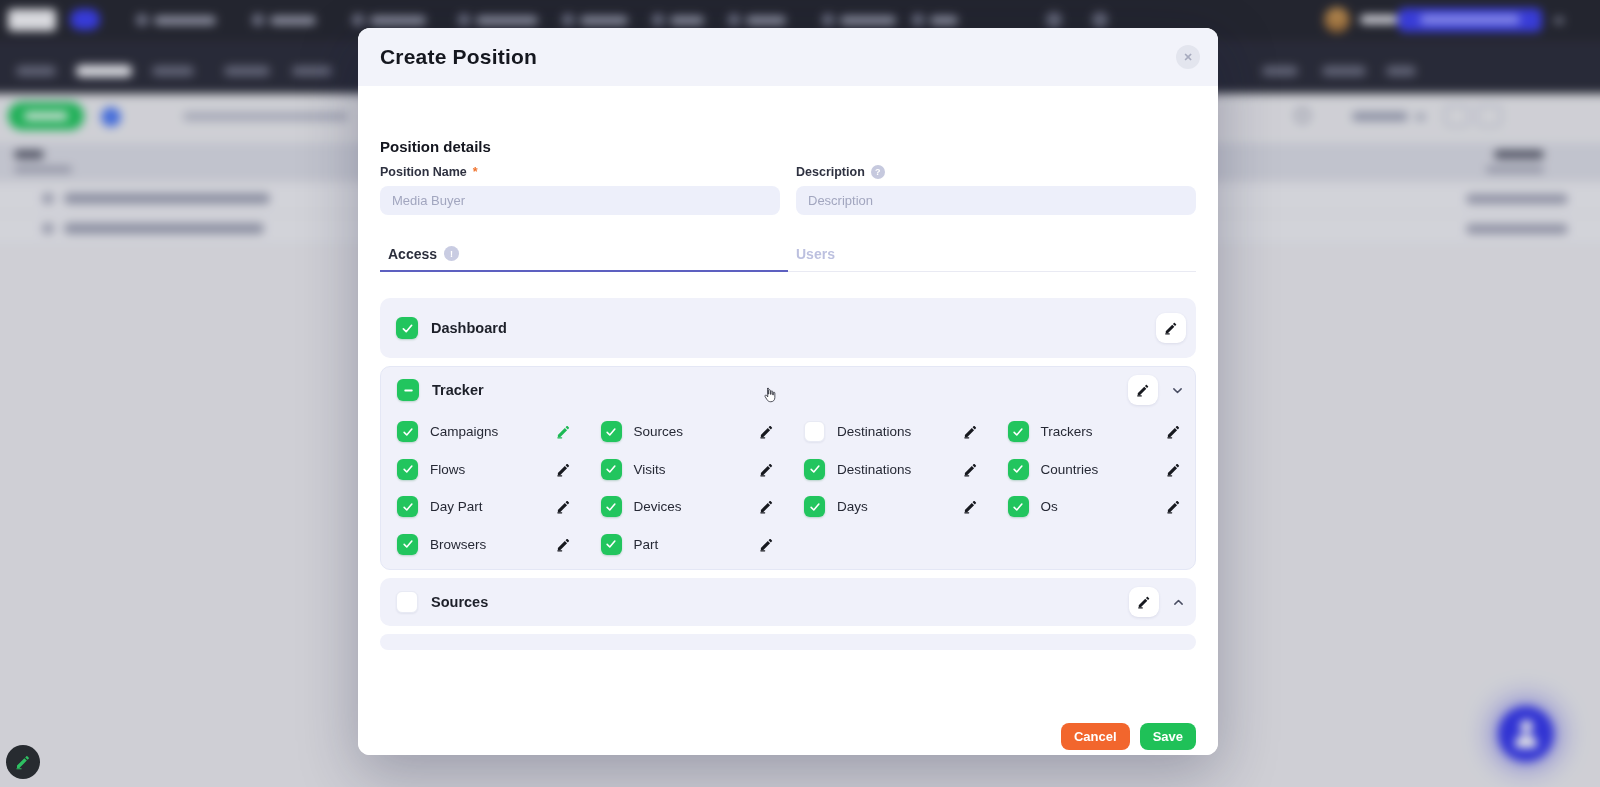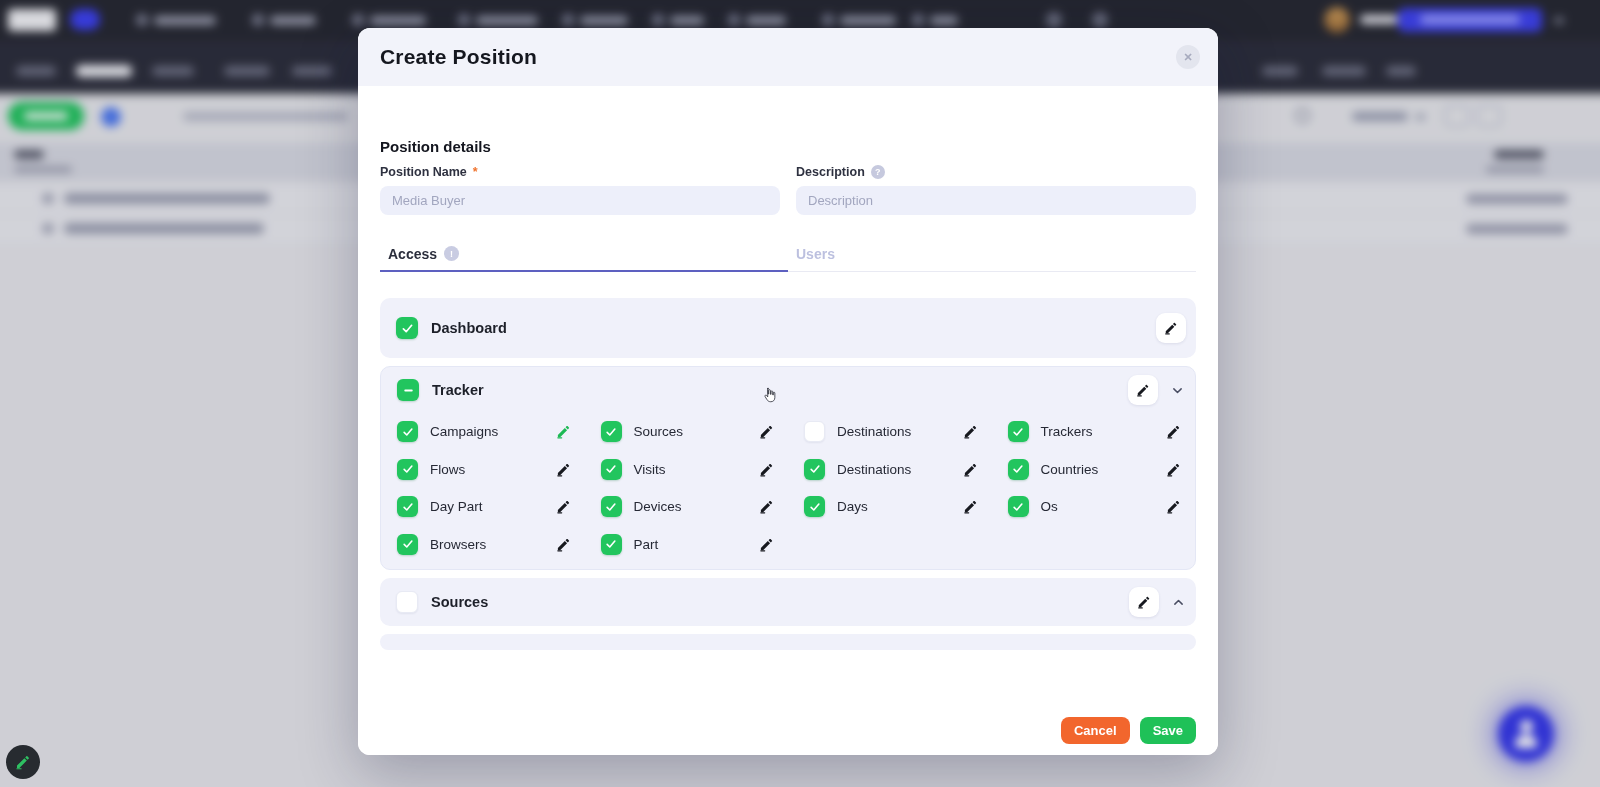--- a/index.html
+++ b/index.html
@@ -92,21 +92,21 @@
 
   .group-grid { display:grid; grid-template-columns:1fr 1fr 1fr 1fr; padding-bottom:6px; }
   .sub-row { height:37.5px; display:flex; align-items:center; padding:0 14px 0 16px; }
   .sub-label { font-size:13.5px; font-weight:400; color:#262935; margin-left:12px; }
   .sub-pen { width:15px; height:15px; flex:none; cursor:pointer; }
 
   .partial-row { height:16px; margin-top:8px; border-radius:10px; background:#f0f1fa; }
   .bottom-fade { position:absolute; left:0; right:0; bottom:0; height:12px;
                  background:linear-gradient(rgba(255,255,255,0), rgba(255,255,255,.9)); pointer-events:none; }
 
-  .modal-footer { height:38px; flex:none; background:#fff; display:flex; align-items:flex-start;
+  .modal-footer { height:38px; flex:none; background:#fff; display:flex; align-items:flex-end;
                   justify-content:flex-end; gap:10px; padding:0 22px 5px; }
   .btn { height:27px; border:none; border-radius:8px; padding:0 13px; font-size:13px; font-weight:700;
          color:#fff; display:flex; align-items:center; cursor:pointer;
          font-family:"Liberation Sans", sans-serif; }
   .btn-cancel { background:#f2662d; }
   .btn-save   { background:#1fc158; }
 
   
   .cursor { position:absolute; left:760px; top:385px; width:18px; height:20px; z-index:60; pointer-events:none; }
   .annot-badge { position:absolute; left:6px; top:745px; width:34px; height:34px; border-radius:50%;

